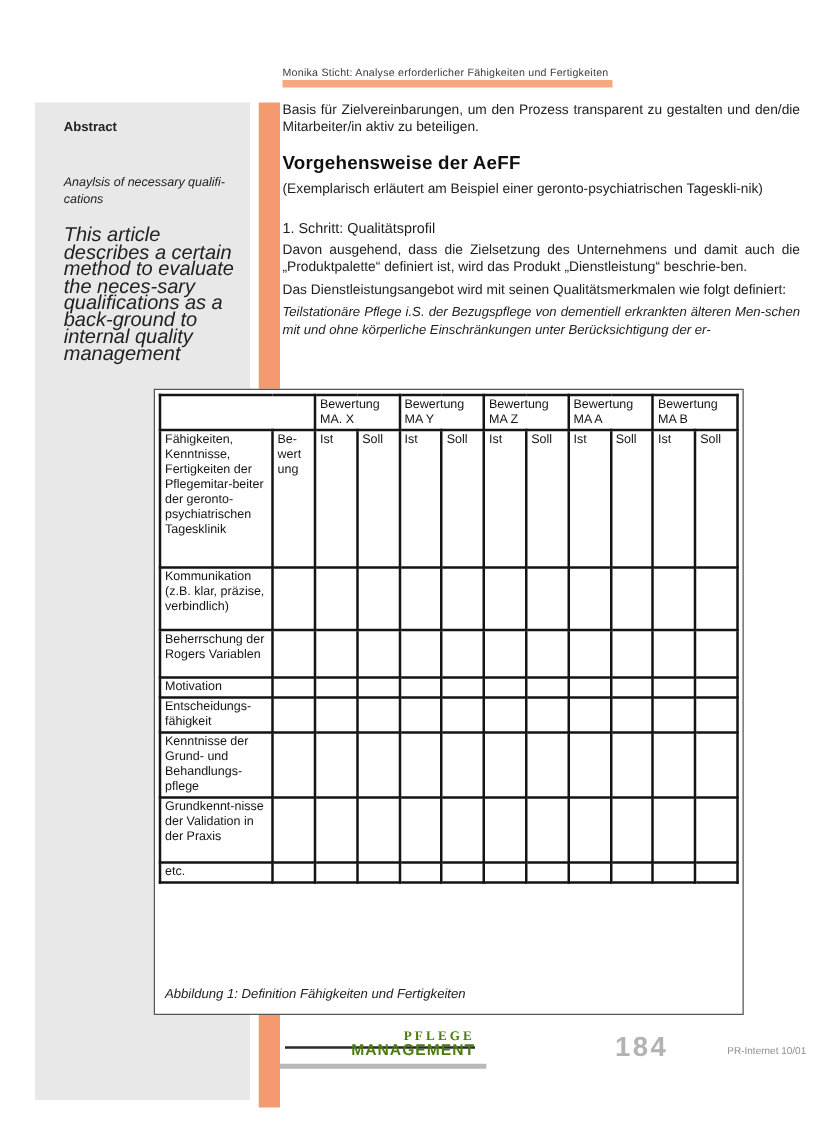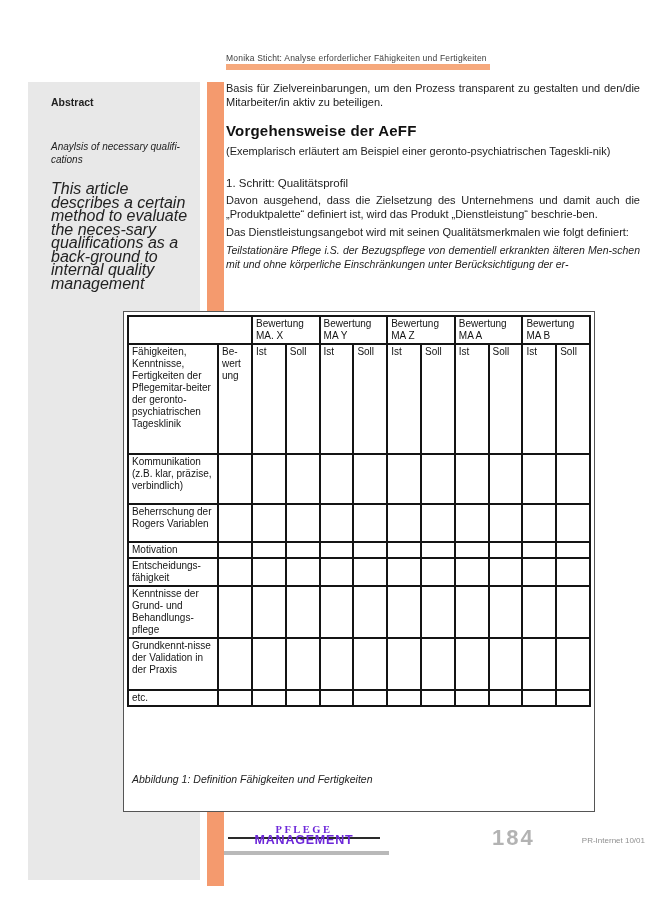--- a/index.html
+++ b/index.html
@@ -26,23 +26,23 @@
   .quote { font-style:italic; font-size:10.5px; }
   
   .figure-box { position:absolute; left:123px; top:311px; width:472px; height:501px; background:#ffffff; border:1px solid #555; box-sizing:border-box; z-index:3; }
   .assessment-table { border-collapse:collapse; table-layout:fixed; width:462px; margin:3px 0 0 3px; font-size:10px; line-height:12px; color:#141414; }
   .assessment-table td, .assessment-table th { border:2px solid #141414; padding:1px 2px 1px 3px; vertical-align:top; text-align:left; font-weight:400; overflow:hidden; }
   col.c-label { width:90px; } col.c-bew { width:34px; } col.c-s { width:33.8px; }
   .bew-cell { white-space:pre-line; }
   tr.h1 { height:26px; } tr.h2 { height:110px; }
   tr.r1 { height:50px; } tr.r2 { height:38px;padding-left:40px; } tr.r3 { height:15px; } tr.r4 { height:26px; }
   tr.r5 { height:50px; } tr.r6 { height:52px; } tr.r7 { height:62px; } tr.r8 { height:15px; }
-  .figure-caption { position:absolute; left:8px; bottom:26px; font-style:italic; font-size:10.5px; color:#222; }
-  
-  .footer-logo { position:absolute; left:228px; top:824px; width:152px; text-align:center; color:#6d28d9; z-index:2; }
+  .figure-caption { position:absolute; left:8px; bottom:10px; font-style:italic; font-size:10.5px; color:#222; }
+  
+  .footer-logo { position:absolute; left:228px; top:824px; width:152px; text-align:right; color:#4d7c0f; z-index:2; }
   .logo-pflege { font-family:"Liberation Serif", serif; font-size:10.5px; font-weight:700; letter-spacing:2.5px; }
   .logo-management { font-size:12.5px; font-weight:700; letter-spacing:.8px; margin-top:-2px; position:relative; z-index:2; }
   .logo-rule { position:absolute; left:0px; top:13px; width:152px; height:2px; background:#2a2a2a; z-index:1; }
   .footer-bar { position:absolute; left:223px; top:851px; width:166px; height:4px; background:#b9b9b9; }
   .page-number { position:absolute; left:492px; top:825px; font-size:22px; font-weight:700; color:#b3b3b3; letter-spacing:2px; }
   .issue { position:absolute; left:545px; top:836px; width:100px; text-align:right; font-size:8px; font-weight:400; color:#8f8f8f; }
 </style>
 </head>
 <body>
 

